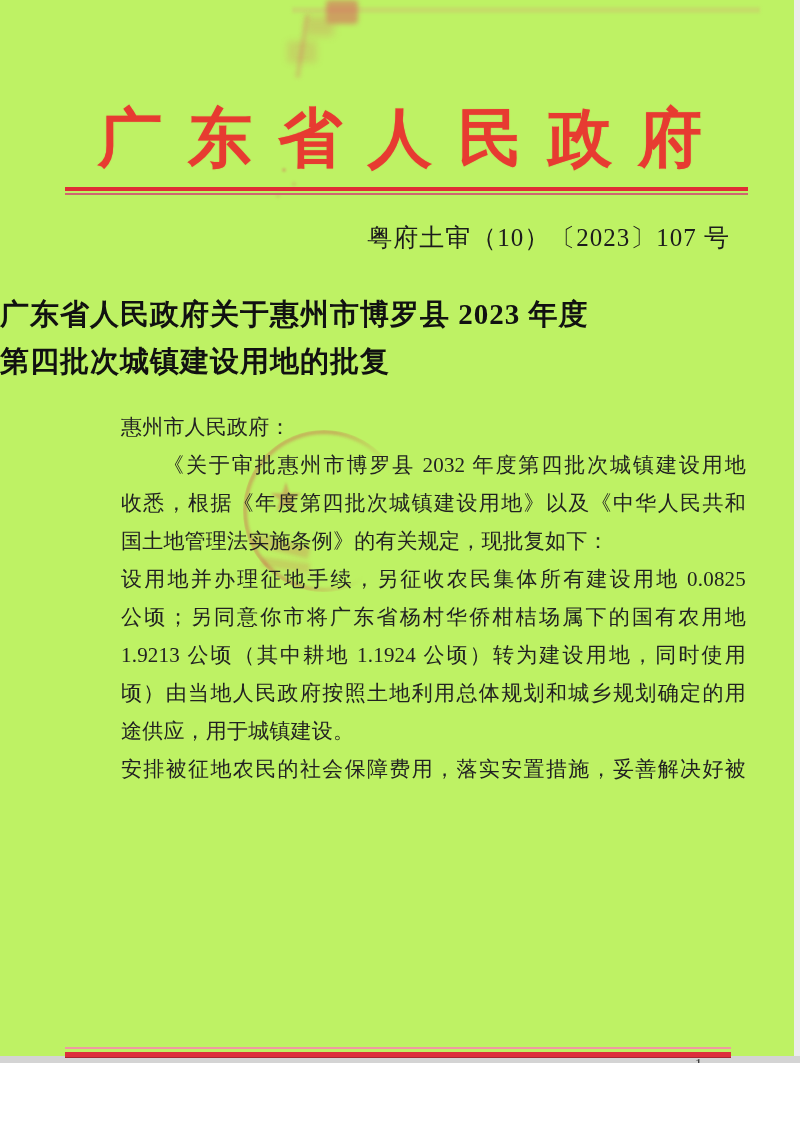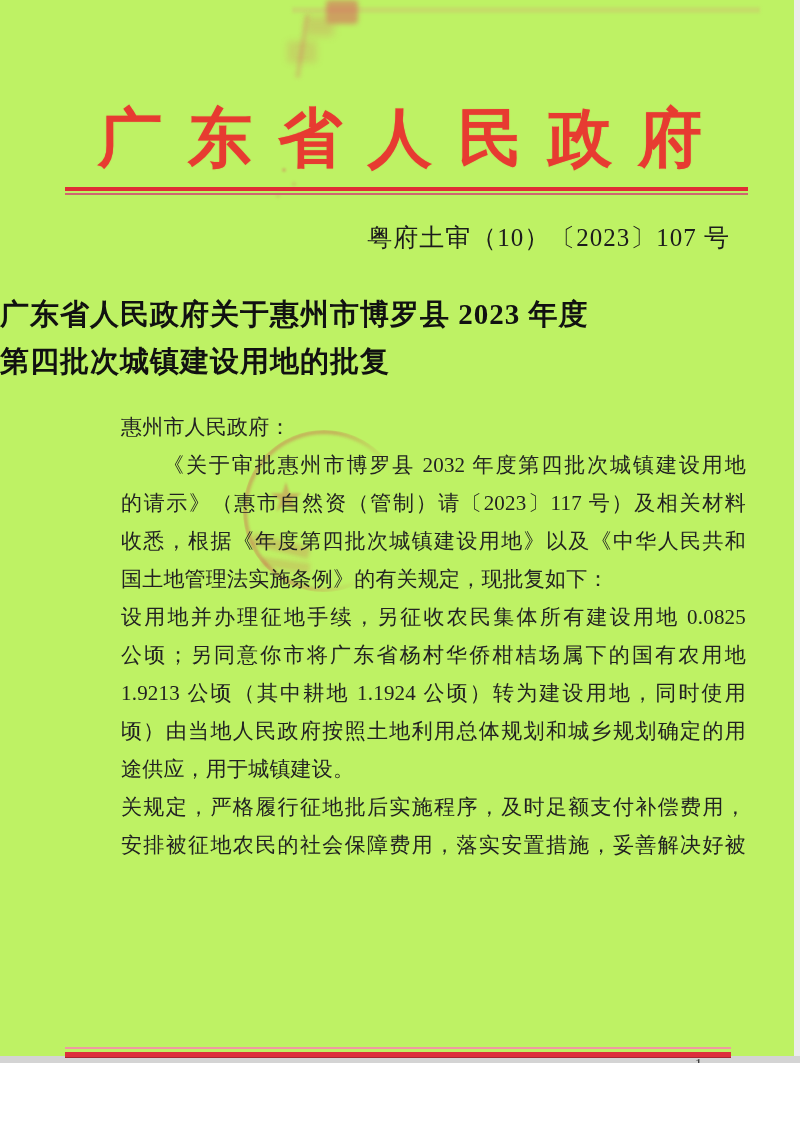--- a/index.html
+++ b/index.html
@@ -126,29 +126,27 @@
     <div class="doc-number">粤府土审（10）〔2023〕107 号</div>
 
     <div class="doc-title">
       <div>广东省人民政府关于惠州市博罗县 2023 年度</div>
       <div>第四批次城镇建设用地的批复</div>
     </div>
 
     <div class="body-block">
       <div class="line">惠州市人民政府：</div>
       <div class="line indent fill">《关于审批惠州市博罗县 2032 年度第四批次城镇建设用地</div>
-      <div class="line fill">的请示》（惠市自然资（管制）请〔2023〕117 号）及相关材料</div>
       <div class="line fill">收悉，根据《年度第四批次城镇建设用地》以及《中华人民共和</div>
       <div class="line">国土地管理法实施条例》的有关规定，现批复如下：</div>
       <div class="line fill">设用地并办理征地手续，另征收农民集体所有建设用地 0.0825</div>
       <div class="line fill">公顷；另同意你市将广东省杨村华侨柑桔场属下的国有农用地</div>
       <div class="line fill">1.9213 公顷（其中耕地 1.1924 公顷）转为建设用地，同时使用</div>
       <div class="line fill">顷）由当地人民政府按照土地利用总体规划和城乡规划确定的用</div>
       <div class="line">途供应，用于城镇建设。</div>
-      <div class="line fill">关规定，严格履行征地批后实施程序，及时足额支付补偿费用，</div>
       <div class="line fill">安排被征地农民的社会保障费用，落实安置措施，妥善解决好被</div>
     </div>
 
     <div class="rule-bottom-thin"></div>
     <div class="rule-bottom-thick"></div>
     <div class="page-number">- 1 -</div>
   </div>
 
   <div class="edge-right"></div>
   <div class="edge-bottom"></div>

